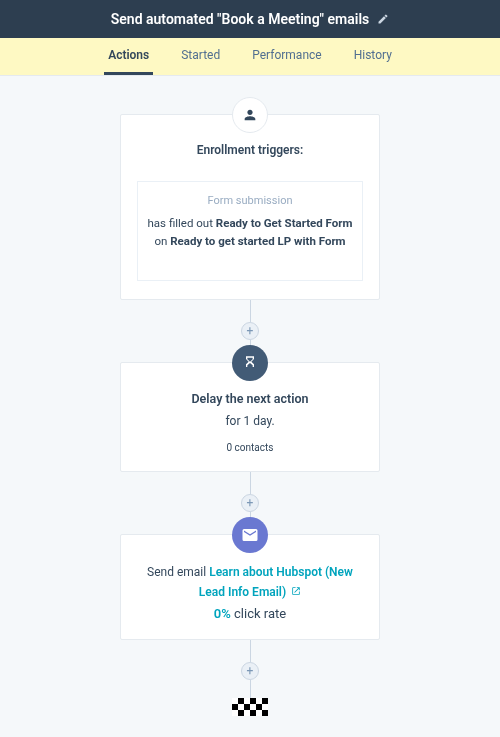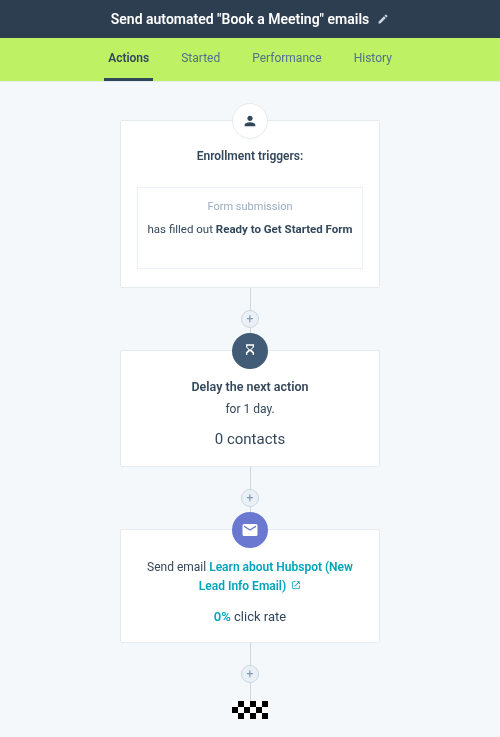--- a/index.html
+++ b/index.html
@@ -19,22 +19,22 @@
     justify-content: center;
     gap: 8px;
   }
   .header-title {
     color: #fff;
     font-size: 14px;
     font-weight: 600;
   }
   .pencil-icon svg { width: 12px; height: 12px; fill: #cbd6e2; }
   .tabs {
-    background: #bef264;
-    height: 44px;
+    background: #fef9c3;
+    height: 38px;
     display: flex;
     align-items: stretch;
     justify-content: center;
     gap: 24px;
     border-bottom: 1px solid #e5eaef;
   }
   .tab {
     display: flex;
     align-items: center;
     font-size: 12px;
@@ -110,22 +110,22 @@
     display: flex;
     align-items: center;
     justify-content: center;
     font-size: 12px;
     color: #7c98b6;
     cursor: pointer;
     line-height: 1;
   }
   .delay-title { font-weight: 600; font-size: 12.5px; margin-bottom: 8px; }
   .delay-for { font-size: 12px; margin-bottom: 14px; color:#33475b; }
-  .contacts { font-size: 15px; color: #33475b; }
-  .email-line { font-size: 12px; line-height: 1.6; margin-bottom:13px;}
+  .contacts { font-size: 10px; color: #33475b; }
+  .email-line { font-size: 12px; line-height: 1.6; margin-bottom:4px;}
   .email-link { color: #00a4bd; font-weight: 600; }
   .ext-icon svg { width:10px; height:10px; fill:#00a4bd; vertical-align: baseline; margin-left:2px;}
   .click-rate { font-size: 13px; }
   .click-rate .pct { color: #00a4bd; font-weight: 600; }
   .finish {
     width: 36px;
     height: 18px;
     background-image:
       linear-gradient(45deg, #000 25%, transparent 25%),
       linear-gradient(-45deg, #000 25%, transparent 25%),
@@ -162,20 +162,23 @@
       <svg viewBox="0 0 24 24">
           <path d="M12 12c2.2 0 4-1.8 4-4s-1.8-4-4-4-4 1.8-4 4 1.8 4 4 4zm0 2c-2.7 0-8 1.3-8 4v2h16v-2c0-2.7-5.3-4-8-4z"></path>
         </svg>
     </div>
     <div class="enroll-title">Enrollment triggers:</div>
     <div class="enroll-inner">
       <div class="form-sub-label">Form submission</div>
       <div>
         <span>has filled out </span><span class="bold">Ready to Get Started Form</span>
       </div>
+      <div>
+        <span>on </span><span class="bold">Ready to get started LP with Form</span>
+      </div>
     </div>
   </div>
 
   <div class="connector-line" style="height:22px"></div>
   <div class="add-btn">+</div>
   <div class="connector-line" style="height:22px"></div>
 
   <div class="card">
     <div class="card-icon dark">
       <svg viewBox="0 0 24 24">

